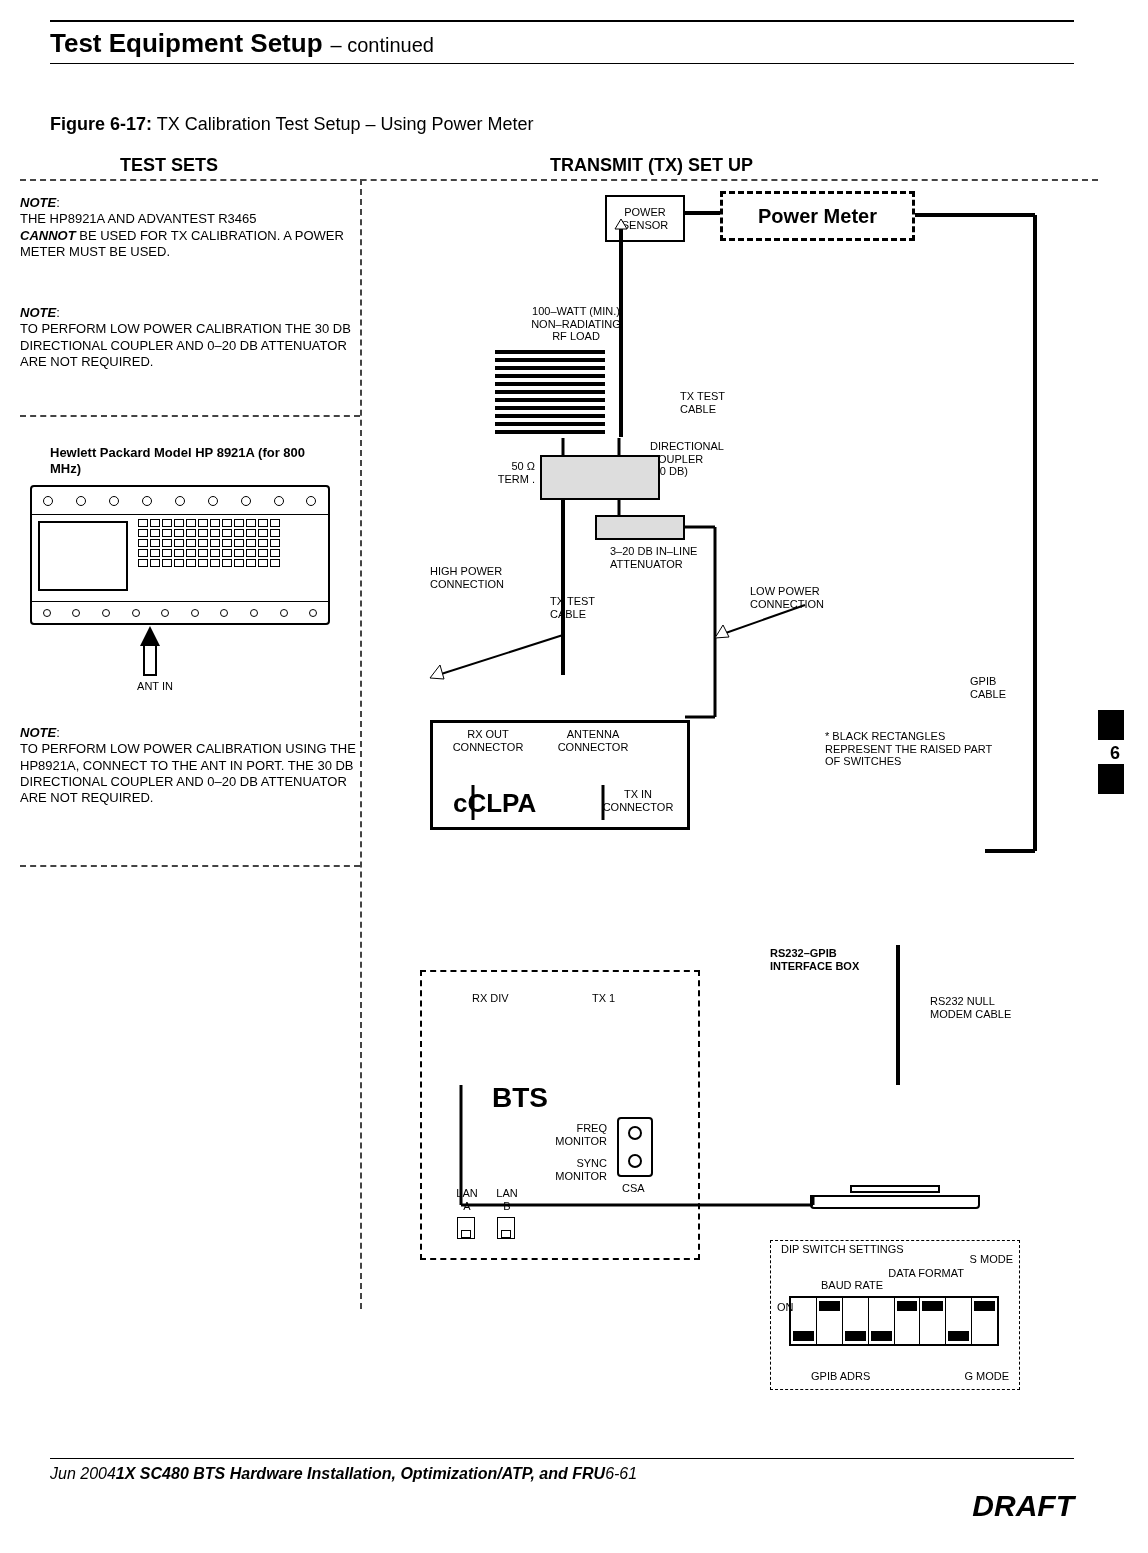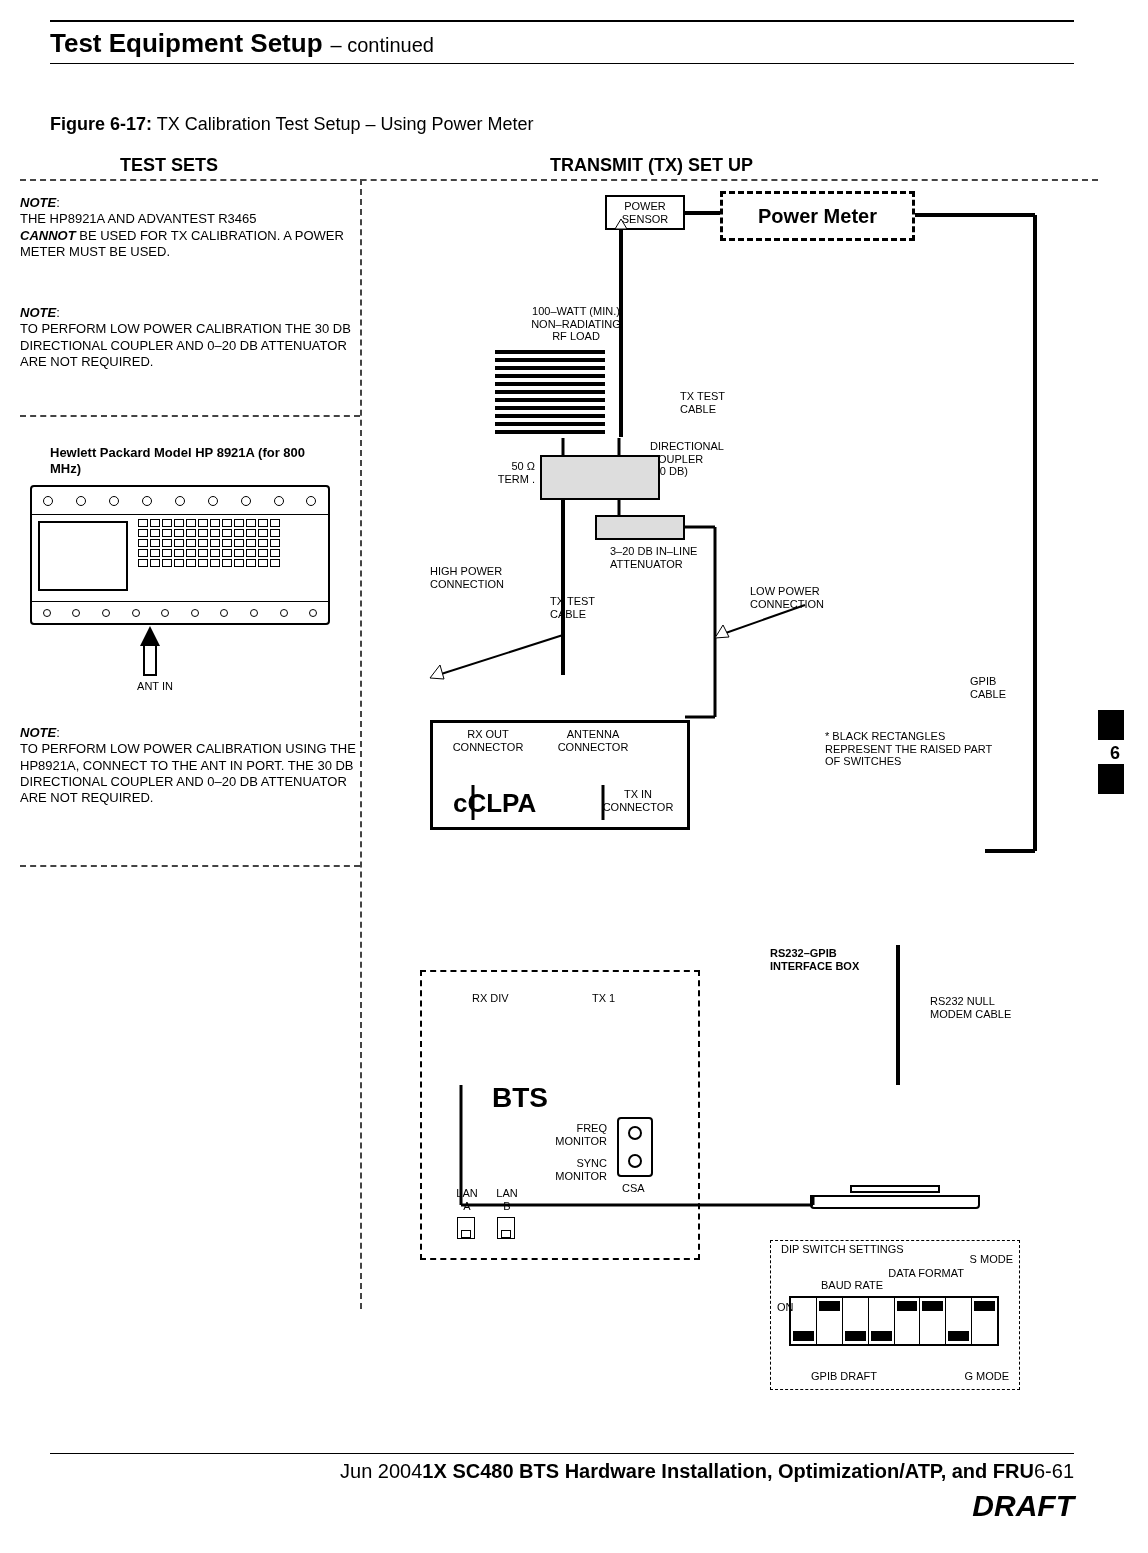--- a/index.html
+++ b/index.html
@@ -79,21 +79,21 @@
   .dip-sw { position:absolute; left:2px; right:2px; height:10px; background:#000;}
   .dip-sw.up { top:3px;}
   .dip-sw.dn { bottom:3px;}
   .kbd { width:170px; height:14px; border:2px solid #000; border-radius:0 0 4px 4px;}
   
   .tab-black { position:absolute; right:0; width:26px; height:30px; background:#000;}
   .tab-num { position:absolute; right:4px; font-weight:bold; font-size:18px;}
   
   .footer { position:absolute; bottom:30px; left:50px; right:50px;}
   .footrule { border-top:1px solid #000; height:0; margin-bottom:6px;}
-  .footrow { display:flex; justify-content:flex-end; align-items:baseline; font-size:20px;}
+  .footrow { display:flex; justify-content:flex-start; align-items:baseline; font-size:16px;font-style:italic;}
   .footrow .mid { font-weight:bold; }
   .draft { text-align:right; font-size:30px; font-weight:bold; font-style:italic; margin-top:6px;}
   
   .csa { width:36px; height:60px; border:2px solid #000; border-radius:4px; display:flex; flex-direction:column; align-items:center; justify-content:space-around;}
   .csa span { width:14px; height:14px; border:2px solid #000; border-radius:50%;}
   .lanport { width:18px; height:22px; border:1px solid #000; display:flex; align-items:flex-end; justify-content:center;}
   .lanport::after { content:""; width:8px; height:6px; border:1px solid #000;}
   svg.conn { position:absolute; overflow:visible; }
 </style>
 </head>
@@ -238,21 +238,21 @@
       <div class="arrow-up" style="margin:0 auto;"></div>
       <div class="arrow-stem" style="margin:0 auto;"></div>
     </div>
     <div class="abs small center" style="left:85px; top:525px; width:40px;">ANT IN</div>
 
     <div class="abs note-block" style="left:-30px; top:570px;">
       <span class="nb">NOTE</span>:<br>
       <span>TO PERFORM LOW POWER CALIBRATION USING THE HP8921A, CONNECT TO THE ANT IN PORT. THE 30 DB DIRECTIONAL COUPLER AND 0–20 DB ATTENUATOR ARE NOT REQUIRED.</span>
     </div>
 
-    <div class="abs solid-box small center" style="left:555px; top:40px; width:80px; padding:3px;">POWER SENSOR</div>
+    <div class="abs solid-box small center" style="left:555px; top:40px; width:80px; padding:9px;">POWER SENSOR</div>
 
     <div class="abs pm-box" style="left:670px; top:36px;">
       <span class="bold" style="font-size:20px;">Power  Meter</span>
     </div>
 
     <svg class="conn" style="left:635px; top:55px;" width="35" height="6">
         <line x1="0" y1="3" x2="35" y2="3" stroke="#000" stroke-width="4"></line>
       </svg>
 
     <svg class="conn" style="left:568px; top:72px;" width="6" height="210">
@@ -401,21 +401,21 @@
         <div class="dip-col">
             <div class="dip-sw up"></div>
           </div>
         <div class="dip-col">
             <div class="dip-sw dn"></div>
           </div>
         <div class="dip-col">
             <div class="dip-sw up"></div>
           </div>
       </div>
-      <div class="abs small" style="left:40px; bottom:6px;">GPIB DRAFT</div>
+      <div class="abs small" style="left:40px; bottom:6px;">GPIB ADRS</div>
       <div class="abs small" style="right:10px; bottom:6px;">G MODE</div>
     </div>
     <div class="abs small bold" style="left:720px; top:792px; width:130px;">RS232–GPIB INTERFACE BOX</div>
 
     <div class="abs small" style="left:880px; top:840px; width:100px;">RS232 NULL MODEM CABLE</div>
     <svg class="conn" style="left:843px; top:790px;" width="10" height="140">
         <line x1="5" y1="0" x2="5" y2="140" stroke="#000" stroke-width="4"></line>
       </svg>
 
     <div class="abs" style="left:800px; top:1030px; width:90px; height:8px; border:2px solid #000;"></div>

